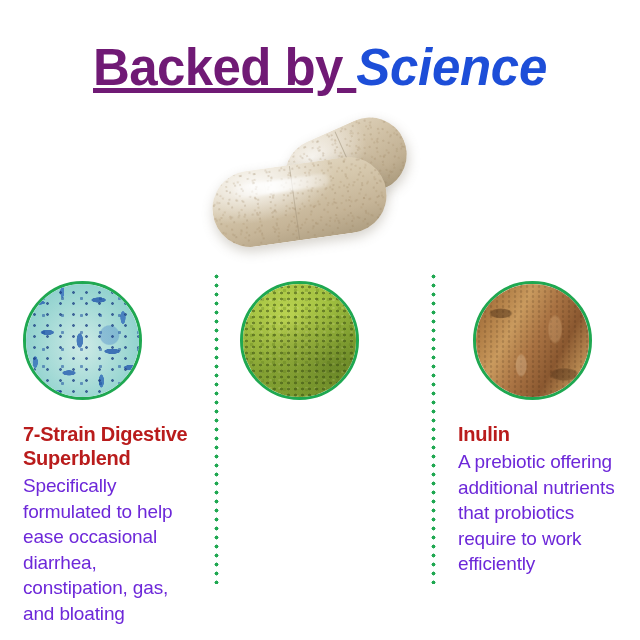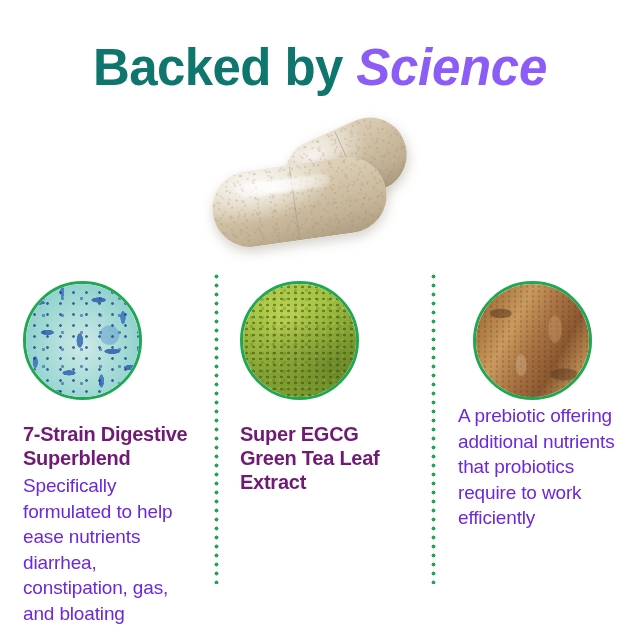--- a/index.html
+++ b/index.html
@@ -23,28 +23,29 @@
     top: 38px;
     left: 0;
     width: 640px;
     text-align: center;
     white-space: nowrap;
   }
   .title-main {
     font-size: 51px;
     font-weight: 700;
     letter-spacing: -0.6px;
-    color: #0f766e;
+    color: #701a75;
+    text-decoration: underline;
   }
   .title-accent {
     font-size: 51px;
     font-weight: 700;
     font-style: italic;
     letter-spacing: -0.3px;
-    color: #8b5cf6;
+    color: #1d4ed8;
   }
 
   
   .hero {
     position: absolute;
     top: 112px;
     left: 50%;
     transform: translateX(-50%);
     width: 250px;
     height: 140px;
@@ -257,21 +258,21 @@
       radial-gradient(circle, rgba(50,28,10,0.18) 1px, transparent 1.6px);
     background-size: auto, auto, auto, auto, 6px 5px;
   }
 
   .col-heading {
     margin-top: 22px;
     font-size: 20px;
     font-weight: 700;
     line-height: 24px;
     letter-spacing: -0.25px;
-    color: #701a75;
+    color: #b91c1c;
   }
   .col-body {
     margin-top: 3px;
     font-size: 19px;
     font-weight: 400;
     line-height: 25.5px;
     letter-spacing: -0.15px;
     color: #6d28d9;
   }
 </style>
@@ -297,30 +298,30 @@
 <div class="divider divider-1"></div>
 <div class="divider divider-2"></div>
 
 <div class="columns">
 
   <div class="col col-1">
     <div class="circle">
       <div class="img-bacteria"></div>
     </div>
     <div class="col-heading">7-Strain Digestive Superblend</div>
-    <div class="col-body">Specifically formulated to help ease nutrients diarrhea, constipation, gas, and bloating</div>
+    <div class="col-body">Specifically formulated to help ease occasional diarrhea, constipation, gas, and bloating</div>
   </div>
 
   <div class="col col-2">
     <div class="circle">
       <div class="img-powder"></div>
     </div>
-    <div class="col-heading">Super EGCG Green Tea Leaf Extract</div>
   </div>
 
   <div class="col col-3">
     <div class="circle">
       <div class="img-root"></div>
     </div>
+    <div class="col-heading">Inulin</div>
     <div class="col-body">A prebiotic offering additional nutrients that probiotics require to work efficiently</div>
   </div>
 
 </div>
 
 </body></html>

